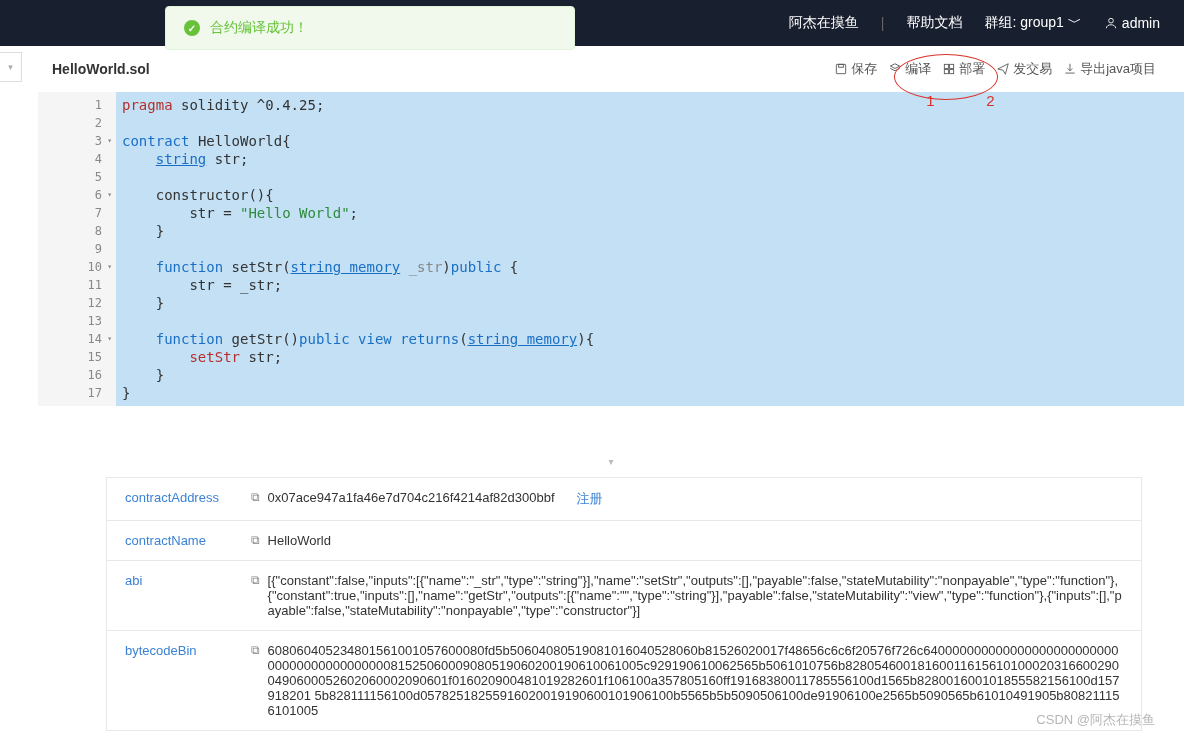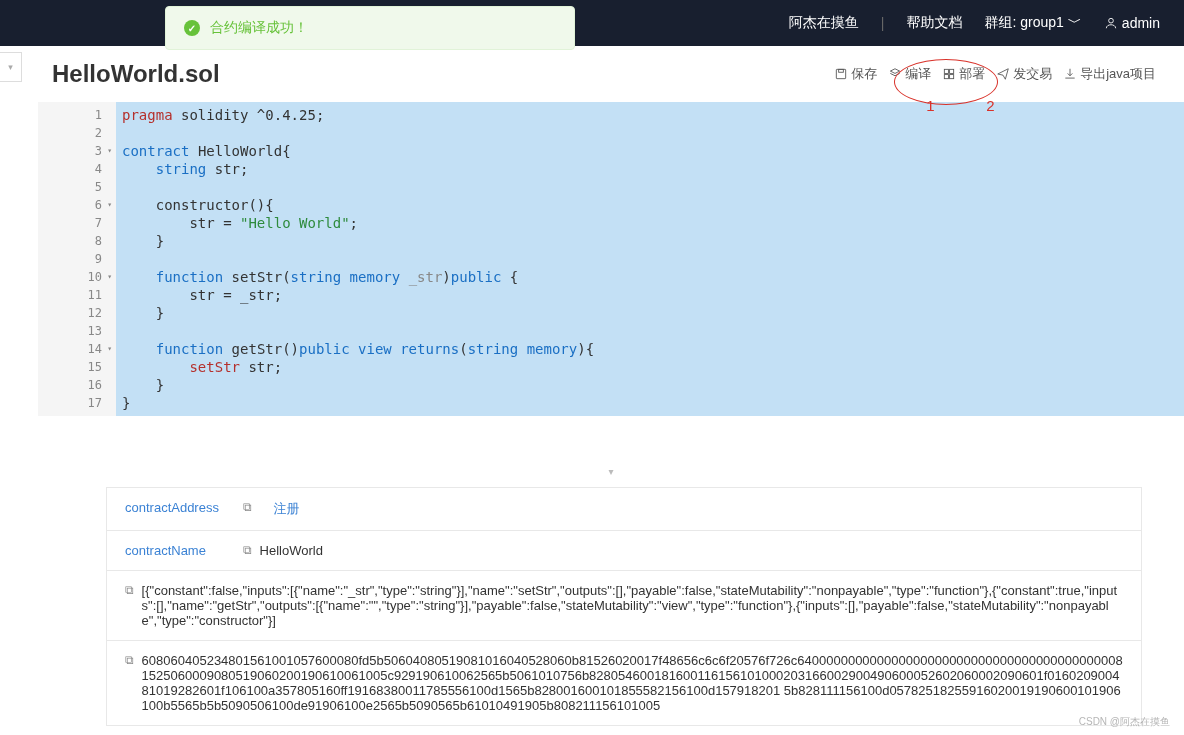--- a/index.html
+++ b/index.html
@@ -5,47 +5,47 @@
 * { box-sizing: border-box; margin: 0; padding: 0; }
 body { font-family: -apple-system, "Helvetica Neue", Arial, sans-serif; font-size: 13px; color: #333; background: #fff; width: 1184px; }
 .topbar { background: #181f2f; height: 46px; display: flex; justify-content: flex-end; align-items: center; padding: 0 24px; gap: 22px; color: #fff; font-size: 14px; position: relative; }
 .topbar .sep { color: #666; }
 .topbar-item { cursor: pointer; display: flex; align-items: center; gap: 4px; }
 .toast { position: absolute; left: 165px; top: 6px; width: 410px; background: #f0f9eb; border: 1px solid #e1f3d8; border-radius: 4px; padding: 12px 18px; display: flex; align-items: center; gap: 10px; color: #67c23a; font-size: 14px; z-index: 10; }
 .toast-icon { width: 16px; height: 16px; border-radius: 50%; background: #67c23a; display: flex; align-items: center; justify-content: center; color: #fff; font-size: 10px; font-weight: bold; }
 .left-strip { position: absolute; left: 0; top: 52px; width: 22px; height: 30px; border: 1px solid #ddd; border-left: none; display: flex; align-items: center; justify-content: center; color: #aaa; font-size: 9px; }
 .main { margin-left: 38px; }
 .filebar { display: flex; align-items: center; justify-content: space-between; padding: 14px 28px 14px 14px; }
-.filename { font-size: 24px; font-weight: bold; }
+.filename { font-size: 14px; font-weight: bold; }
 .actions { display: flex; gap: 11px; font-size: 13px; color: #555; position: relative; }
 .action { display: flex; align-items: center; gap: 3px; cursor: pointer; }
 .annot-circle { position: absolute; border: 1.5px solid #d9322a; border-radius: 50%; width: 104px; height: 46px; left: 60px; top: -6px; pointer-events: none; }
 .annot-num { position: absolute; color: #d9322a; font-size: 15px; font-weight: 500; top: 32px; }
 .editor { display: flex; background: #c3e0f5; font-family: Consolas, Monaco, monospace; font-size: 14px; line-height: 18px; }
 .gutter { width: 78px; background: #f5f5f5; text-align: right; padding: 4px 14px 4px 0; color: #888; font-size: 12px; }
 .gutter .ln { height: 18px; position: relative; }
 .gutter .fold::after { content: "▾"; position: absolute; right: -10px; font-size: 8px; color: #888; }
 .code { padding: 4px 0 4px 6px; flex: 1; white-space: pre; }
 .kw { color: #1a6fc4; }
-.type { color: #1a6fc4; }
+.type { color: #1a6fc4; text-decoration: underline; }
 .id { color: #333; }
 .str { color: #2e8b3d; }
 .red { color: #b5302c; }
 .fn { color: #333; }
 .it { color: #888; }
 .editor-rest { height: 42px; background: #fff; margin-left: 78px; }
 .collapse-arrow { text-align: center; color: #bbb; font-size: 10px; padding: 8px 0 4px; }
 .info-table { margin: 6px 42px 12px 68px; border: 1px solid #e8e8e8; }
-.info-row { display: flex; border-bottom: 1px solid #e8e8e8; padding: 12px 18px; gap: 8px; font-size: 13px; justify-content: flex-end; }
+.info-row { display: flex; border-bottom: 1px solid #e8e8e8; padding: 12px 18px; gap: 16px; font-size: 13px; justify-content: flex-end; }
 .info-row:last-child { border-bottom: none; }
 .info-label { width: 110px; color: #3b82d4; flex-shrink: 0; }
 .info-val { color: #333; word-break: break-all; flex: 1; display: flex; gap: 8px; align-items: flex-start; }
 .copy-icon { color: #888; flex-shrink: 0; cursor: pointer; font-size: 12px; }
 .link { color: #3b82d4; cursor: pointer; margin-left: 14px; }
-.watermark { position: fixed; right: 14px; bottom: 6px; color: rgba(120,120,120,0.55); font-size: 10px; }
+.watermark { position: fixed; right: 29px; bottom: 6px; color: rgba(120,120,120,0.55); font-size: 13px; }
 svg.ic { width: 14px; height: 14px; stroke: currentColor; fill: none; stroke-width: 1.5; }
 </style>
 </head>
 <body>
 
 <div class="topbar">
   <div class="toast">
     <span class="toast-icon">✓</span>
     <span>合约编译成功！</span>
   </div>
@@ -152,37 +152,40 @@
   </div>
   <div class="editor-rest"></div>
 
   <div class="collapse-arrow">▾</div>
 
   <div class="info-table">
     <div class="info-row">
       <div class="info-label">contractAddress</div>
       <div class="info-val">
         <span class="copy-icon">⧉</span>
+        <span>0x07ace947a1fa46e7d704c216f4214af82d300bbf</span>
         <span class="link">注册</span>
       </div>
     </div>
     <div class="info-row">
       <div class="info-label">contractName</div>
       <div class="info-val">
         <span class="copy-icon">⧉</span>
         <span>HelloWorld</span>
       </div>
     </div>
     <div class="info-row">
+      <div class="info-label">abi</div>
       <div class="info-val">
         <span class="copy-icon">⧉</span>
         <span>[{"constant":false,"inputs":[{"name":"_str","type":"string"}],"name":"setStr","outputs":[],"payable":false,"stateMutability":"nonpayable","type":"function"},{"constant":true,"inputs":[],"name":"getStr","outputs":[{"name":"","type":"string"}],"payable":false,"stateMutability":"view","type":"function"},{"inputs":[],"payable":false,"stateMutability":"nonpayable","type":"constructor"}]</span>
       </div>
     </div>
     <div class="info-row">
+      <div class="info-label">bytecodeBin</div>
       <div class="info-val">
         <span class="copy-icon">⧉</span>
         <span>608060405234801561001057600080fd5b50604080519081016040528060b81526020017f48656c6c6f20576f726c6400000000000000000000000000000000000000000081525060009080519060200190610061005c929190610062565b5061010756b828054600181600116156101000203166002900490600052602060002090601f016020900481019282601f106100a357805160ff19168380011785556100d1565b828001600101855582156100d157918201 5b828111156100d05782518255916020019190600101906100b5565b5b5090506100de91906100e2565b5090565b61010491905b808211156101005</span>
       </div>
     </div>
   </div>
 </div>
 
 <div class="watermark">CSDN @阿杰在摸鱼</div>
 

